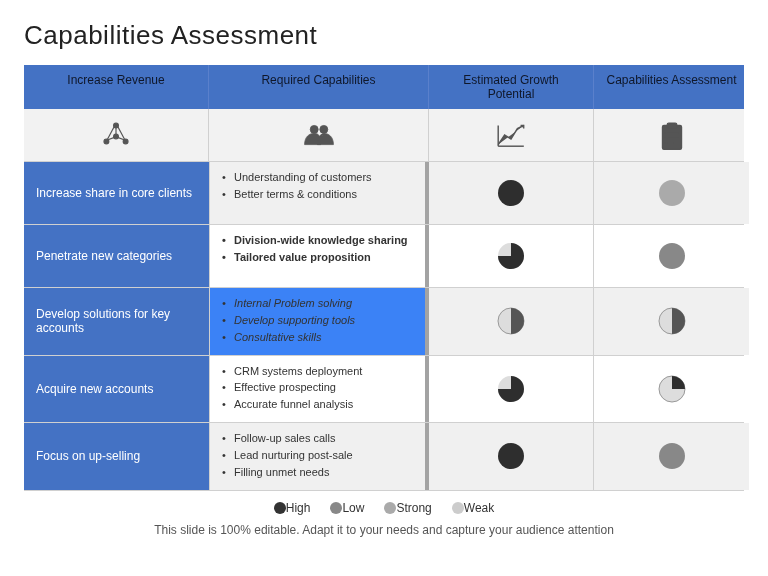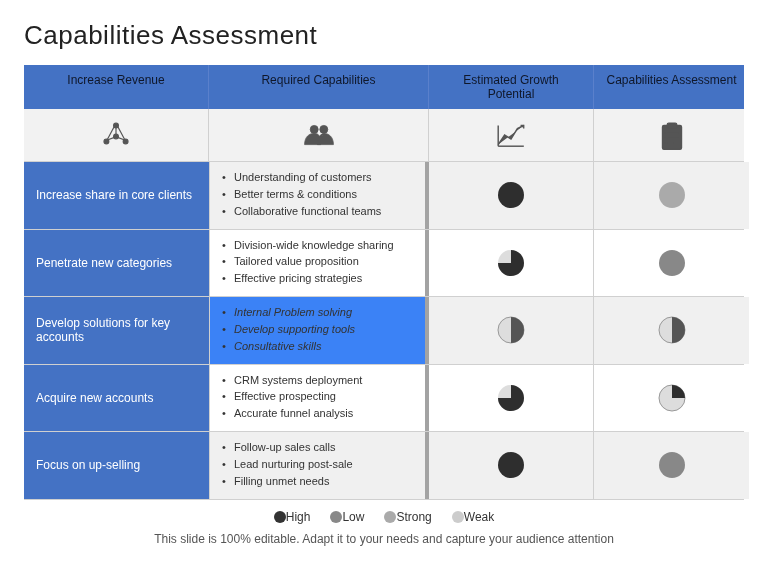--- a/index.html
+++ b/index.html
@@ -212,41 +212,39 @@
   </div>
 </div>
 
 <div id="data-rows">
     <div class="data-row">
       <div class="label-cell">Increase share in core clients</div>
       <div class="bullet-cell" style="background: rgb(240, 240, 240);">
         <ul>
           <li>Understanding of customers</li>
           <li>Better terms &amp; conditions</li>
-          <li>Collaborative functional teams</li>
         </ul>
       </div>
       <div class="circle-cell" style="background: rgb(240, 240, 240);">
         <svg viewBox="0 0 30 30" class="pie-svg">
           <circle cx="15" cy="15" r="13" fill="#2e2e2e"></circle>
         </svg>
       </div>
       <div class="circle-cell" style="background: rgb(240, 240, 240);">
         <svg viewBox="0 0 30 30" class="pie-svg">
           <circle cx="15" cy="15" r="13" fill="#aaaaaa"></circle>
         </svg>
       </div>
     </div>
     <div class="data-row">
       <div class="label-cell">Penetrate new categories</div>
-      <div class="bullet-cell" style="background: rgb(255, 255, 255);">
+      <div class="bullet-cell" style="background: rgb(255, 255, 255); font-weight: bold;">
         <ul>
           <li>Division-wide knowledge sharing</li>
           <li>Tailored value proposition</li>
-          <li>Effective pricing strategies</li>
         </ul>
       </div>
       <div class="circle-cell" style="background: rgb(255, 255, 255);">
         <svg viewBox="0 0 30 30" class="pie-svg">
           <circle cx="15" cy="15" r="13" fill="#ddd"></circle>
           <path d="M15,15 L15,2 A13,13 0 1,1 2.00,15.00 Z" fill="#2e2e2e"></path>
         </svg>
       </div>
       <div class="circle-cell" style="background: rgb(255, 255, 255);">
         <svg viewBox="0 0 30 30" class="pie-svg">

